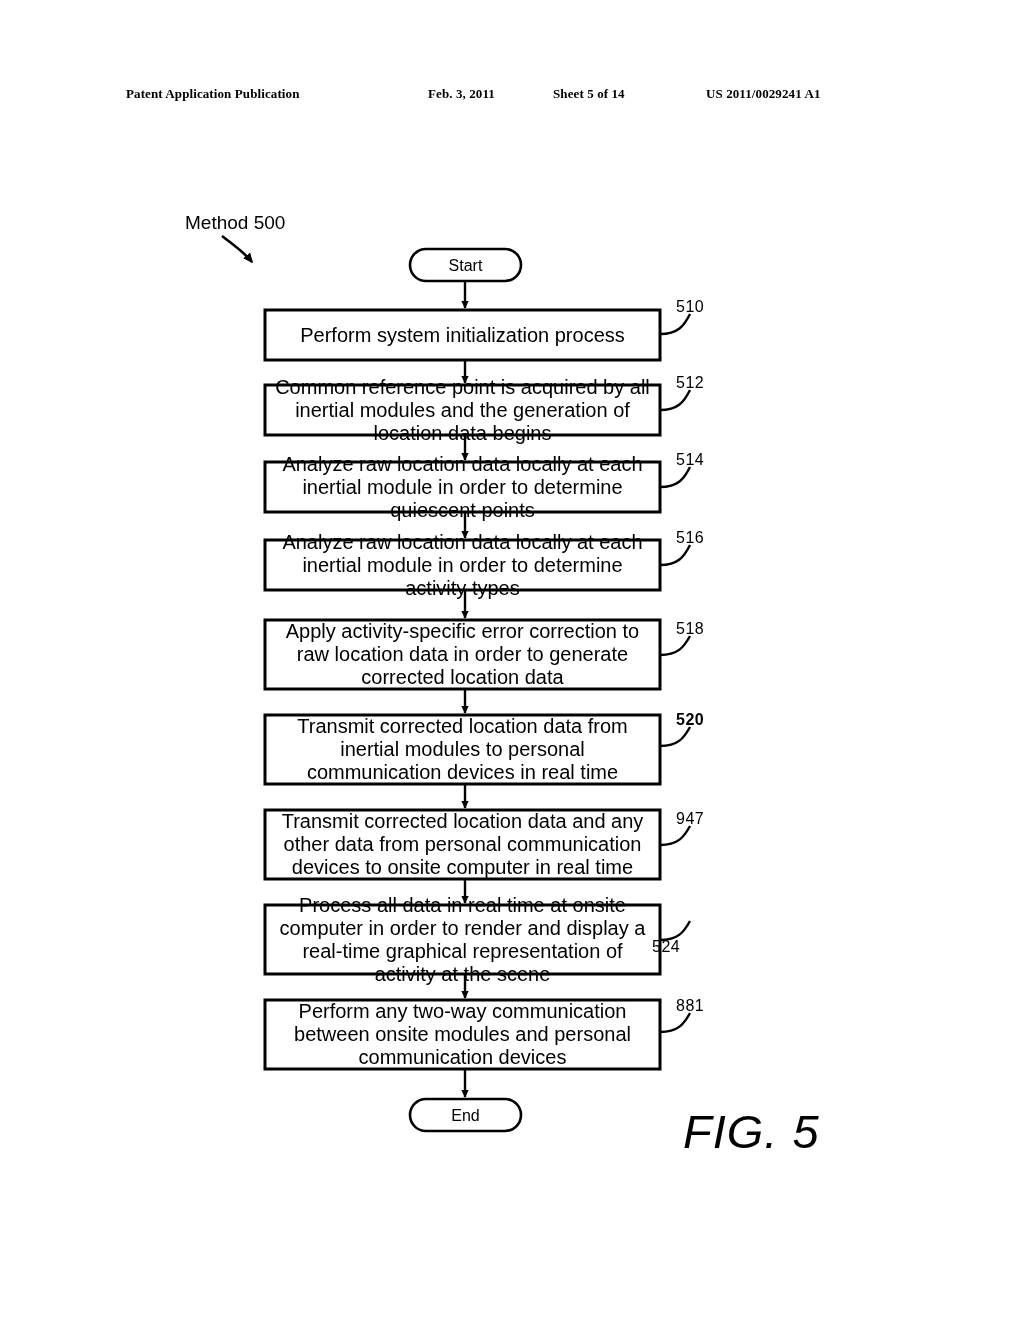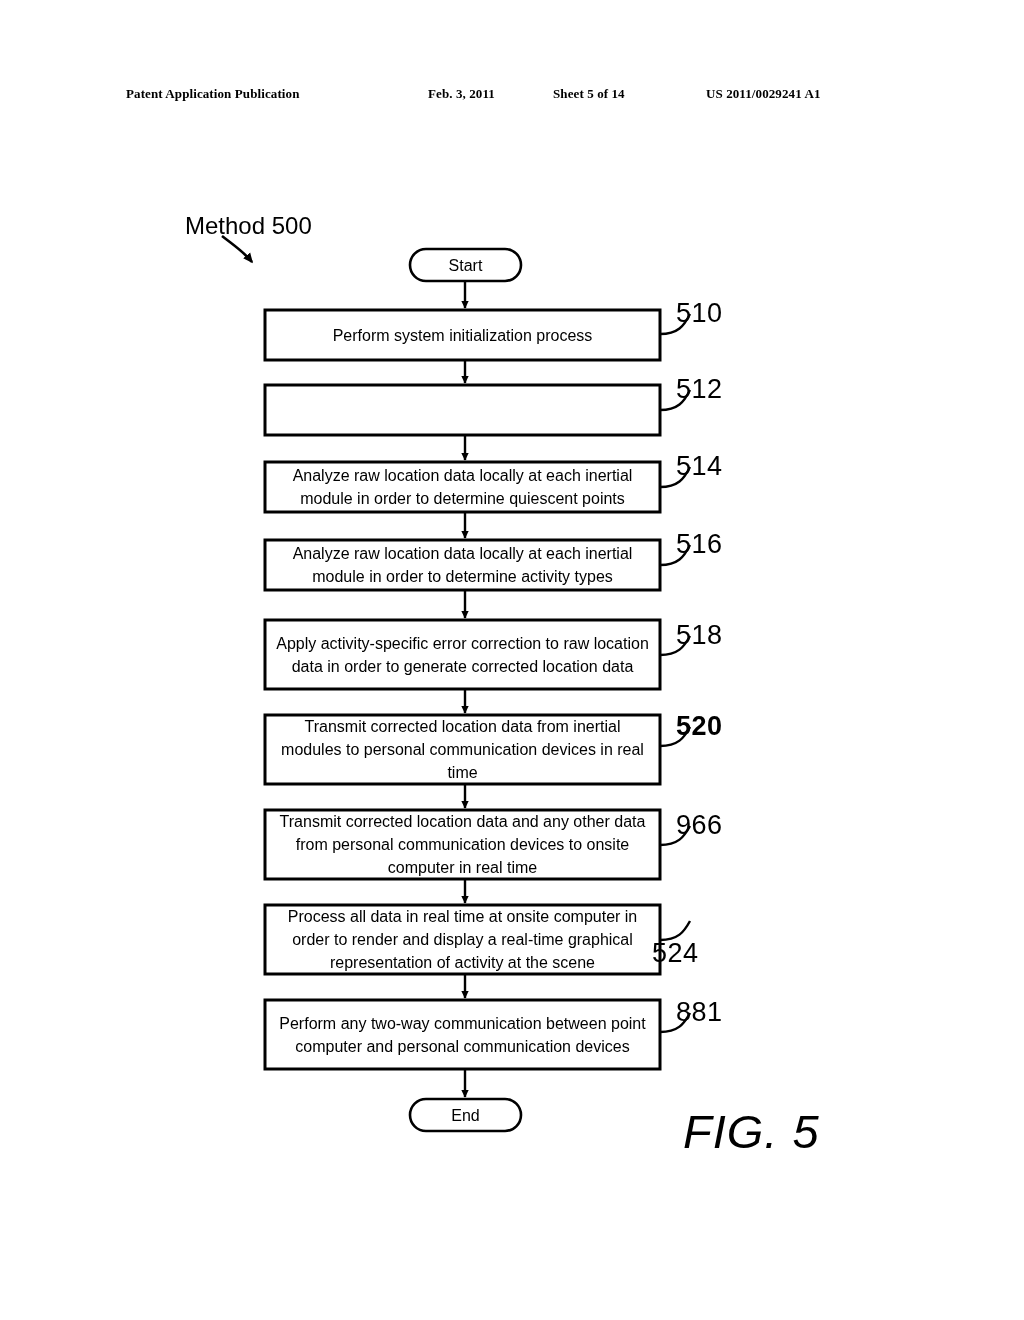--- a/index.html
+++ b/index.html
@@ -51,46 +51,46 @@
     position: absolute;
     left: 0;
     top: 0;
   }
 
   
   .node-label {
     position: absolute;
     text-align: center;
     font-family: "Liberation Sans", sans-serif;
-    font-size: 16px;
+    font-size: 20px;
     line-height: 23px;
     color: #000;
     display: flex;
     align-items: center;
     justify-content: center;
     padding: 0 8px;
     box-sizing: border-box;
   }
   .term-label {
     font-size: 16px;
   }
 
   .ref-num {
     position: absolute;
     font-family: "Liberation Sans", sans-serif;
-    font-size: 27px;
+    font-size: 16px;
     letter-spacing: 0.5px;
   }
 
   #method-label {
     position: absolute;
     left: 185px;
     top: 212px;
     font-family: "Liberation Sans", sans-serif;
-    font-size: 24px;
+    font-size: 19px;
   }
 
   #fig-caption {
     position: absolute;
     left: 683px;
     top: 1104px;
     font-family: "Liberation Sans", sans-serif;
     font-style: italic;
     font-size: 47px;
     font-weight: 500;
@@ -162,42 +162,43 @@
 
     <rect x="410" y="1099" width="111" height="32" rx="16" ry="16" fill="#fff" stroke="#000" stroke-width="2.6"></rect>
   </svg>
 
   <div id="method-label">Method 500</div>
 
   <div class="node-label term-label" style="left:410px; top:249px; width:111px; height:32px;">Start</div>
 
   <div class="node-label" style="left:265px; top:310px; width:395px; height:50px;">Perform system initialization process</div>
 
+  <div class="node-label" style="left:265px; top:385px; width:395px; height:50px;">Common reference point is acquired by all inertial modules and the generation of location data begins</div>
 
   <div class="node-label" style="left:265px; top:462px; width:395px; height:50px;">Analyze raw location data locally at each inertial module in order to determine quiescent points</div>
 
   <div class="node-label" style="left:265px; top:540px; width:395px; height:50px;">Analyze raw location data locally at each inertial module in order to determine activity types</div>
 
   <div class="node-label" style="left:265px; top:620px; width:395px; height:69px;">Apply activity-specific error correction to raw location data in order to generate corrected location data</div>
 
   <div class="node-label" style="left:265px; top:810px; width:395px; height:69px;">Transmit corrected location data and any other data from personal communication devices to onsite computer in real time</div>
 
   <div class="node-label" style="left:265px; top:715px; width:395px; height:69px;">Transmit corrected location data from inertial modules to personal communication devices in real time</div>
 
   <div class="node-label" style="left:265px; top:905px; width:395px; height:69px;">Process all data in real time at onsite computer in order to render and display a real-time graphical representation of activity at the scene</div>
 
-  <div class="node-label" style="left:265px; top:1000px; width:395px; height:69px;">Perform any two-way communication between point computer and personal communication devices</div>
+  <div class="node-label" style="left:265px; top:1000px; width:395px; height:69px;">Perform any two-way communication between onsite modules and personal communication devices</div>
 
   <div class="node-label term-label" style="left:410px; top:1099px; width:111px; height:32px;">End</div>
 
   <div class="ref-num" style="left:676px; top:298px;">510</div>
   <div class="ref-num" style="left:676px; top:374px;">512</div>
   <div class="ref-num" style="left:676px; top:451px;">514</div>
   <div class="ref-num" style="left:676px; top:529px;">516</div>
   <div class="ref-num" style="left:676px; top:620px;">518</div>
   <div class="ref-num" style="left:676px; top:711px;font-weight:bold;">520</div>
-  <div class="ref-num" style="left:676px; top:810px;">966</div>
+  <div class="ref-num" style="left:676px; top:810px;">947</div>
   <div class="ref-num" style="left:652px; top:905px;margin-top:33px;">524</div>
   <div class="ref-num" style="left:676px; top:997px;">881</div>
 
   <div id="fig-caption">FIG. 5</div>
 
 </div>
 
 </body></html>

